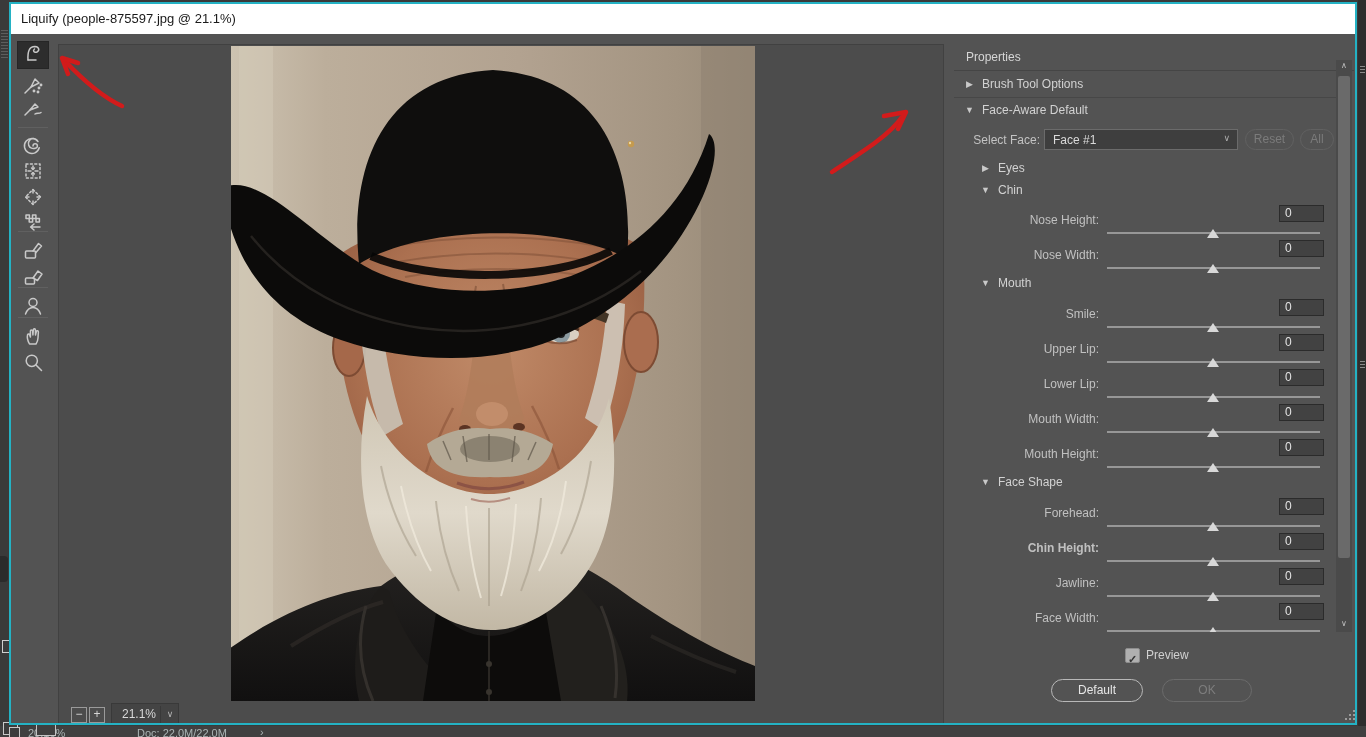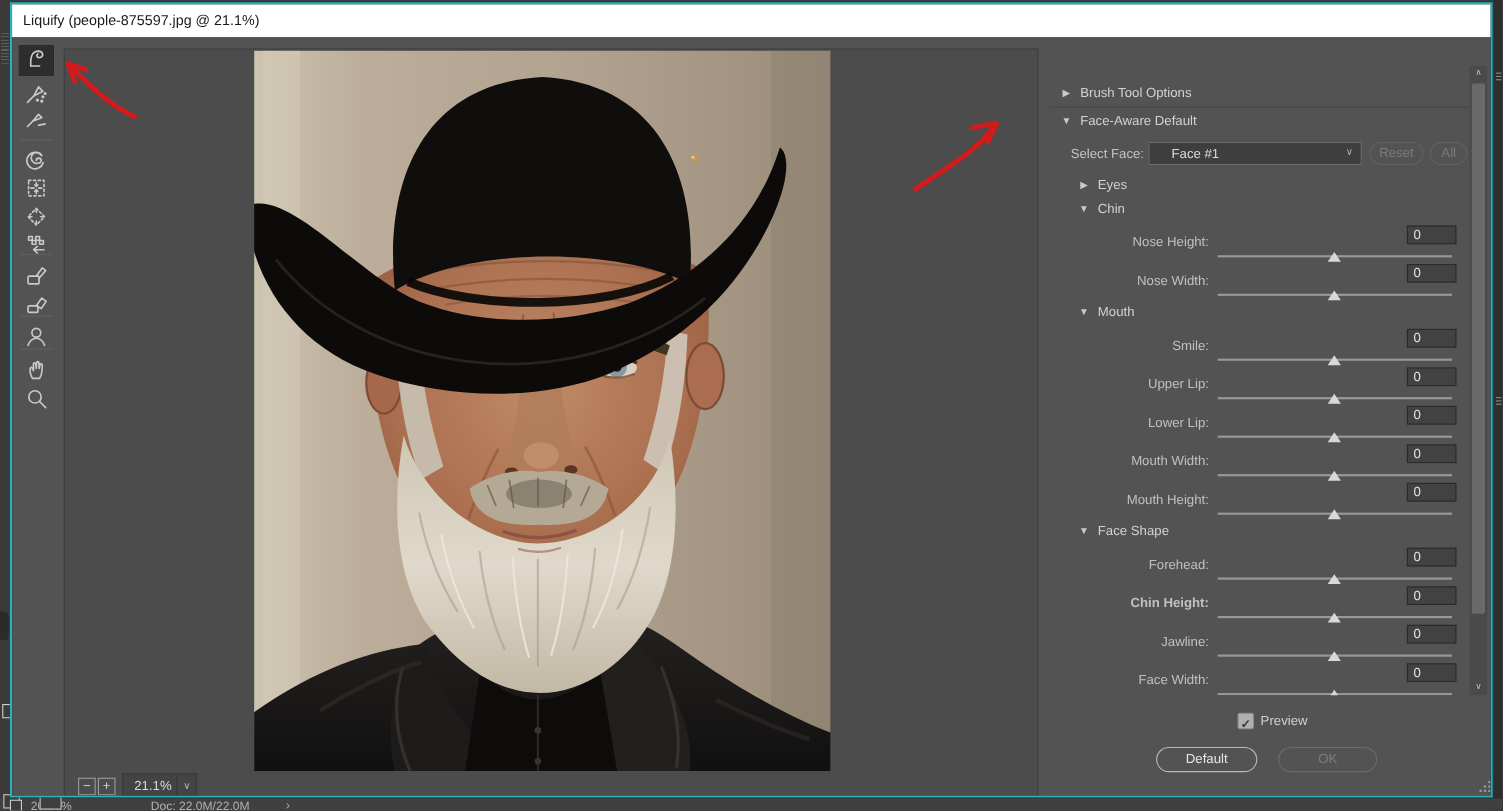--- a/index.html
+++ b/index.html
@@ -32,21 +32,21 @@
 
   <div class="abs" style="left:0;top:726px;width:1366px;height:11px;background:#404040;overflow:hidden;">
     <span class="abs txt" style="left:28px;top:1px;font-size:11px;color:#aab4b4;">20.16%</span>
     <span class="abs txt" style="left:137px;top:1px;font-size:11px;color:#aab4b4;">Doc: 22.0M/22.0M</span>
     <span class="abs txt" style="left:260px;top:0px;font-size:11px;color:#aab4b4;">›</span>
   </div>
   <div class="abs" style="left:3px;top:722px;width:13px;height:11px;border:1px solid #c9c9c9;background:#3c3c3c;"></div>
   <div class="abs" style="left:9px;top:727px;width:9px;height:9px;border:1px solid #c9c9c9;background:#3c3c3c;"></div>
   <div class="abs" style="left:36px;top:721px;width:18px;height:13px;border:1px solid #c4c4c4;background:#3f3f3f;"></div>
 
-  <div class="abs" style="left:9px;top:2px;width:1348px;height:723px;border:2px solid #24b2c4;box-sizing:border-box;background:#000000;padding-left:36px;">
+  <div class="abs" style="left:9px;top:2px;width:1348px;height:723px;border:2px solid #24b2c4;box-sizing:border-box;background:#0369a1;padding-left:36px;">
 
     <div class="abs" style="left:0;top:0;width:1344px;height:30px;background:#ffffff;">
       <span class="abs" style="left:10px;top:7px;font-size:13px;color:#1a1a1a;white-space:nowrap;">Liquify (people-875597.jpg @ 21.1%)</span>
     </div>
 
     <div class="abs" style="left:0;top:30px;width:1344px;height:689px;background:#535353;overflow:hidden;">
 
       <div class="abs" style="left:6px;top:6px;width:32px;height:380px;">
 
         <div class="abs toolbtn" style="left:1px;top:2px;background:#2d2d2d;outline:1px solid #262626;">
@@ -280,36 +280,39 @@
           <span>+</span>
         </div>
         <div class="abs" style="left:52px;top:658px;width:68px;height:21px;background:#444444;border:1px solid #393939;box-sizing:border-box;">
           <span class="abs txt" style="left:10px;top:3px;color:#d8d8d8;">21.1%</span>
           <span class="abs" style="left:48px;top:2px;width:18px;height:17px;border-left:1px solid #393939;color:#b5b5b5;font-size:9px;text-align:center;line-height:17px;">∨</span>
         </div>
       </div>
 
       <div class="abs" style="left:943px;top:10px;width:400px;height:681px;background:#535353;">
 
+        <div class="abs" style="left:0;top:0;width:400px;height:26px;border-bottom:1px solid #454545;">
+          <span class="abs txt" style="left:12px;top:6px;color:#d6d6d6;">Properties</span>
+        </div>
 
         <div class="abs" style="left:0;top:28px;width:382px;height:560px;overflow:hidden;">
 
           <div class="abs" style="left:0;top:0;width:382px;height:25px;border-bottom:1px solid #474747;">
             <span class="abs tri" style="left:12px;top:7px;">▶</span>
             <span class="abs txt" style="left:28px;top:5px;color:#d2d2d2;">Brush Tool Options</span>
           </div>
 
           <div class="abs" style="left:0;top:26px;width:382px;height:25px;">
             <span class="abs tri" style="left:11px;top:7px;">▼</span>
             <span class="abs txt" style="left:28px;top:5px;color:#d2d2d2;">Face-Aware Default</span>
           </div>
 
           <span class="abs txt" style="left:8px;top:61px;width:78px;text-align:right;color:#c3c3c3;">Select Face:</span>
           <div class="abs" style="left:90px;top:57px;width:194px;height:21px;background:#3e3e3e;border:1px solid #6b6b6b;box-sizing:border-box;">
-            <span class="abs txt" style="left:8px;top:3px;color:#dadada;margin-left:12px;">Face #1</span>
+            <span class="abs txt" style="left:8px;top:3px;color:#dadada;">Face #1</span>
             <span class="abs" style="right:7px;top:3px;color:#b0b0b0;font-size:9px;">∨</span>
           </div>
           <div class="abs pill" style="left:291px;top:57px;width:49px;height:21px;border:1px solid #616161;color:#7b7b7b;box-sizing:border-box;line-height:19px;">
             <span>Reset</span>
           </div>
           <div class="abs pill" style="left:346px;top:57px;width:34px;height:21px;border:1px solid #616161;color:#7b7b7b;box-sizing:border-box;line-height:19px;">
             <span>All</span>
           </div>
 
           <div class="abs" style="left:0;top:88px;width:382px;height:16px;">

